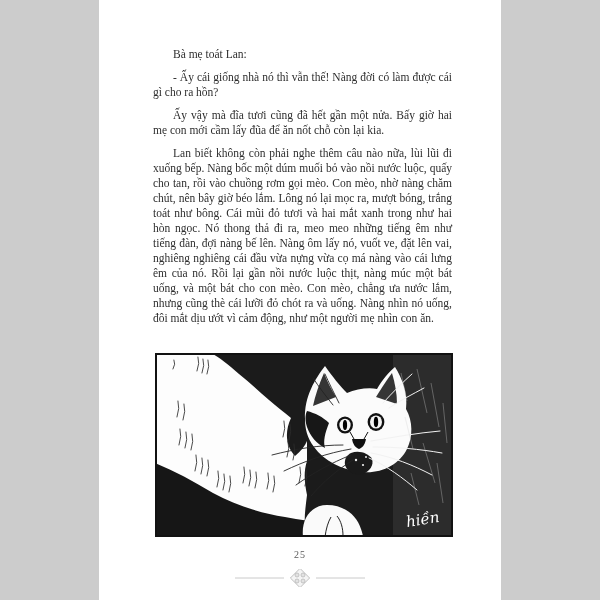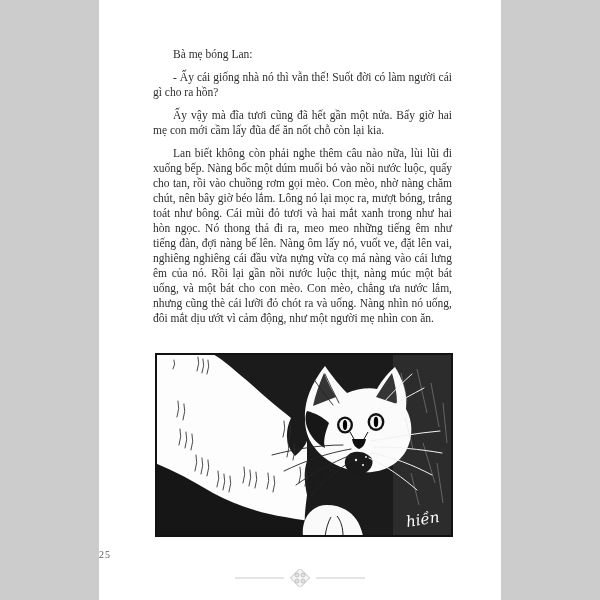--- a/index.html
+++ b/index.html
@@ -21,40 +21,40 @@
     font-size:11.5px;line-height:15px;color:#2e2e2e;
     text-align:justify;
   }
   .text-block p{margin:0 0 8px;text-indent:20px;}
   .illustration{
     position:absolute;left:56px;top:353px;width:298px;height:184px;
   }
   .illustration svg{display:block;}
   .page-number{
     position:absolute;left:0;top:549px;width:100%;
-    text-align:left;font-size:10px;color:#5a5a5a;letter-spacing:1px;
+    text-align:center;font-size:10px;color:#5a5a5a;letter-spacing:1px;
   }
   .ornament{
     position:absolute;left:50%;top:569px;transform:translateX(-50%);
     width:130px;height:18px;
   }
   .tuft{stroke:#2b2b2b;stroke-width:1;fill:none;stroke-linecap:round;opacity:.85;}
   .scratch{stroke:#cfcfcf;stroke-width:.7;opacity:.5;}
   .wwhisk{stroke:#f2f2f2;stroke-width:1;fill:none;stroke-linecap:round;}
   .dwhisk{stroke:#222;stroke-width:.9;fill:none;stroke-linecap:round;}
 </style>
 </head>
 <body>
 
 <div class="stage">
   <div class="page">
 
     <div class="text-block">
-      <p>Bà mẹ bóng Lan:</p>
-      <p>- Ấy cái giống nhà nó thì vẫn thế! Suốt đời có làm người cái gì cho ra hồn?</p>
+      <p>Bà mẹ toát Lan:</p>
+      <p>- Ấy cái giống nhà nó thì vẫn thế! Nàng đời có làm được cái gì cho ra hồn?</p>
       <p>Ấy vậy mà đĩa tươi cũng đã hết gần một nửa. Bấy giờ hai mẹ con mới cầm lấy đũa để ăn nốt chỗ còn lại kia.</p>
       <p>Lan biết không còn phải nghe thêm câu nào nữa, lùi lũi đi xuống bếp. Nàng bốc một dúm muối bỏ vào nồi nước luộc, quấy cho tan, rồi vào chuồng rơm gọi mèo. Con mèo, nhờ nàng chăm chút, nên bây giờ béo lắm. Lông nó lại mọc ra, mượt bóng, trắng toát như bông. Cái mũi đỏ tươi và hai mắt xanh trong như hai hòn ngọc. Nó thong thả đi ra, meo meo những tiếng êm như tiếng đàn, đợi nàng bế lên. Nàng ôm lấy nó, vuốt ve, đặt lên vai, nghiêng nghiêng cái đầu vừa nựng vừa cọ má nàng vào cái lưng êm của nó. Rồi lại gần nồi nước luộc thịt, nàng múc một bát uống, và một bát cho con mèo. Con mèo, chẳng ưa nước lắm, nhưng cũng thè cái lưỡi đỏ chót ra và uống. Nàng nhìn nó uống, đôi mắt dịu ướt vì cảm động, như một người mẹ nhìn con ăn.</p>
     </div>
 
     <div class="illustration">
       <svg width="298" height="184" viewBox="0 0 298 184">
 
         <rect width="298" height="184" fill="#fdfdfd"></rect>
 
         <path fill="#1b1b1b" d="M56,0

